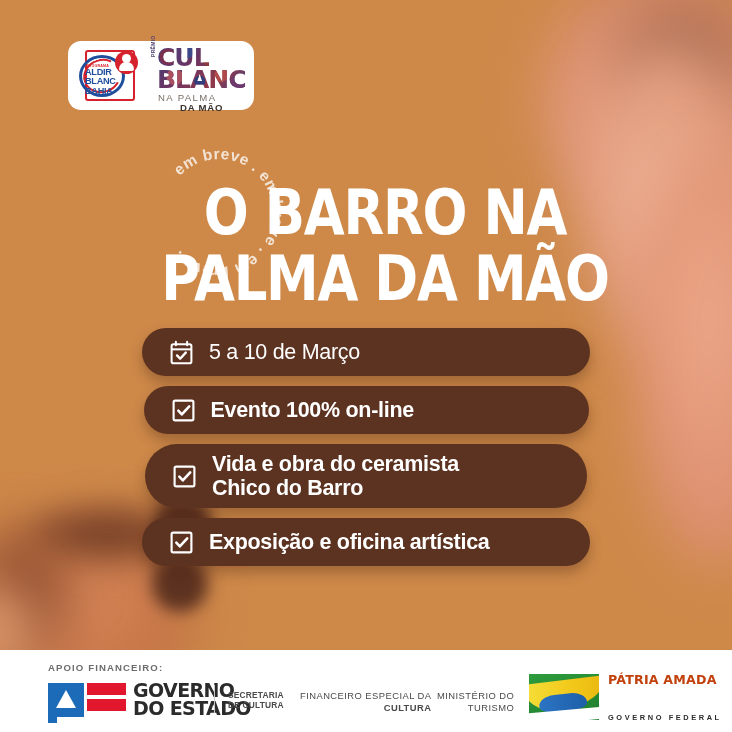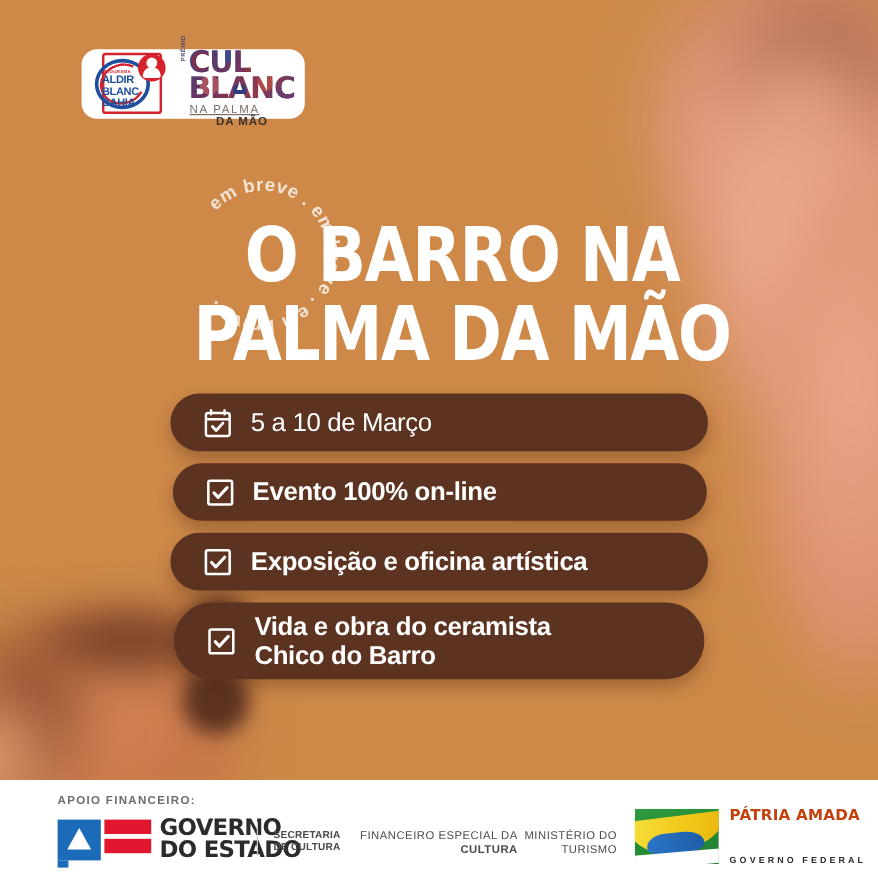--- a/index.html
+++ b/index.html
@@ -33,21 +33,21 @@
               background:radial-gradient(ellipse at 50% 50%, #6E3B24 0%, #8A4D2E 55%, rgba(206,137,73,0) 100%); filter:blur(16px); }
   .pot-handle { left:-28px; top:530px; width:92px; height:128px;
               background:radial-gradient(ellipse at 60% 45%, #7E4227 0%, #9C5534 55%, rgba(206,137,73,0) 100%); }
   .pot-dots-1 { left:152px; top:498px; width:62px; height:62px; background:#5C3220; filter:blur(7px); }
   .pot-dots-2 { left:152px; top:556px; width:56px; height:56px; background:#5C3220; filter:blur(8px); }
   .pot-left-sliver { left:-46px; top:580px; width:78px; height:96px;
               background:radial-gradient(ellipse at 70% 50%, #E8A87F 0%, #D58F60 60%, rgba(206,137,73,0) 100%); }
 
   
   #logo-card {
-    position:absolute; left:68px; top:41px; width:186px; height:58px;
+    position:absolute; left:68px; top:41px; width:186px; height:69px;
     background:#FFFFFF; border-radius:13px; z-index:5;
     display:flex; align-items:center; padding:6px 8px 6px 9px; gap:6px;
   }
 
   
   .ab-mark { position:relative; width:66px; height:60px; flex:0 0 auto; }
   .ab-frame { position:absolute; left:8px; top:4px; width:50px; height:51px;
               border:2px solid #D6222C; border-radius:3px; }
   .ab-ring { position:absolute; left:2px; top:9px; width:46px; height:42px;
              border:3px solid #1F4E9C; border-radius:50%; }
@@ -79,21 +79,21 @@
                 radial-gradient(circle at 58% 30%, #8E3B3B 0 9%, transparent 10%),
                 radial-gradient(circle at 80% 18%, #5A3C7A 0 8%, transparent 9%),
                 radial-gradient(circle at 20% 68%, #A8505F 0 10%, transparent 11%),
                 radial-gradient(circle at 48% 78%, #2F3F7E 0 9%, transparent 10%),
                 radial-gradient(circle at 72% 64%, #B04A4A 0 9%, transparent 10%),
                 radial-gradient(circle at 92% 80%, #6E3A6E 0 8%, transparent 9%),
                 linear-gradient(135deg, #40407F 0%, #6E3460 40%, #913A4A 70%, #3B3E85 100%);
               -webkit-background-clip:text; background-clip:text; color:transparent;
               -webkit-text-fill-color:transparent; }
   .cult-sub { position:absolute; left:9px; top:50px; font-size:9.6px;
-              color:#7A6F66; letter-spacing:1.4px; font-weight:400;text-decoration:underline; }
+              color:#7A6F66; letter-spacing:1.4px; font-weight:400; }
   .cult-sub2 { position:absolute; left:31px; top:60px; font-size:9.6px;
               color:#3B322C; letter-spacing:.8px; font-weight:bold; }
 
   
   #em-breve { position:absolute; left:148px; top:142px; width:142px; height:142px; z-index:6; }
   #em-breve text { fill:#F3E3D4; font-family:"Liberation Sans", sans-serif;
                    font-size:15.5px; font-weight:bold; letter-spacing:.6px; }
 
   
   #title { position:absolute; left:0; right:0; top:180px; z-index:7;
@@ -247,41 +247,41 @@
   <div class="pill pill-2">
     <span class="ico">
       <svg viewBox="0 0 24 24" fill="none" stroke="#FFFFFF" stroke-width="1.9">
         <rect x="3.2" y="3.2" width="17.6" height="17.6" rx="1.4"></rect>
         <path d="M7.4 12.2l3.1 3.3 6.6-7.2" stroke-width="2.3" stroke-linecap="round" stroke-linejoin="round"></path>
       </svg>
     </span>
     <span class="label">Evento 100% on-line</span>
   </div>
 
+  <div class="pill pill-3">
+    <span class="ico">
+      <svg viewBox="0 0 24 24" fill="none" stroke="#FFFFFF" stroke-width="1.9">
+        <rect x="3.2" y="3.2" width="17.6" height="17.6" rx="1.4"></rect>
+        <path d="M7.4 12.2l3.1 3.3 6.6-7.2" stroke-width="2.3" stroke-linecap="round" stroke-linejoin="round"></path>
+      </svg>
+    </span>
+    <span class="label">
+      <span>Vida e obra do ceramista</span><br>
+      <span>Chico do Barro</span>
+    </span>
+  </div>
+
   <div class="pill pill-4">
     <span class="ico">
       <svg viewBox="0 0 24 24" fill="none" stroke="#FFFFFF" stroke-width="1.9">
         <rect x="3.2" y="3.2" width="17.6" height="17.6" rx="1.4"></rect>
         <path d="M7.4 12.2l3.1 3.3 6.6-7.2" stroke-width="2.3" stroke-linecap="round" stroke-linejoin="round"></path>
       </svg>
     </span>
     <span class="label">Exposição e oficina artística</span>
-  </div>
-
-  <div class="pill pill-3">
-    <span class="ico">
-      <svg viewBox="0 0 24 24" fill="none" stroke="#FFFFFF" stroke-width="1.9">
-        <rect x="3.2" y="3.2" width="17.6" height="17.6" rx="1.4"></rect>
-        <path d="M7.4 12.2l3.1 3.3 6.6-7.2" stroke-width="2.3" stroke-linecap="round" stroke-linejoin="round"></path>
-      </svg>
-    </span>
-    <span class="label">
-      <span>Vida e obra do ceramista</span><br>
-      <span>Chico do Barro</span>
-    </span>
   </div>
 </div>
 
 <div id="footer">
 
   <div id="apoio">APOIO FINANCEIRO:</div>
 
   <div class="gov-logo">
     <span class="gov-flag">
       <span class="flag-blue"></span>

